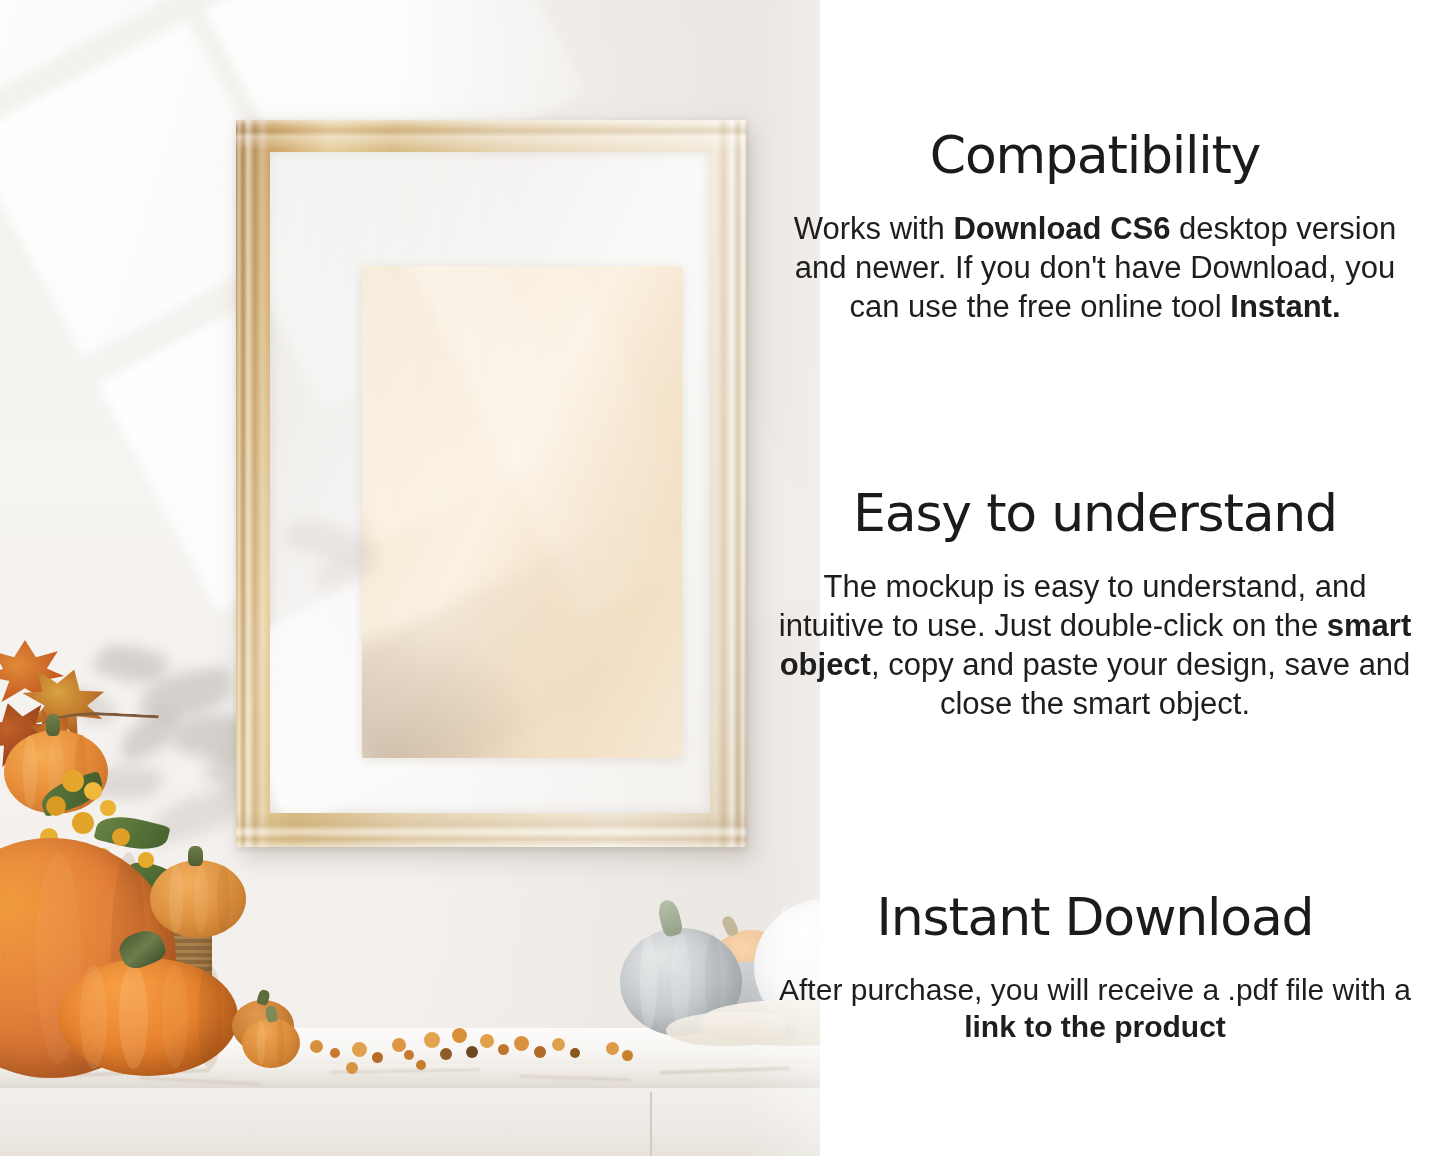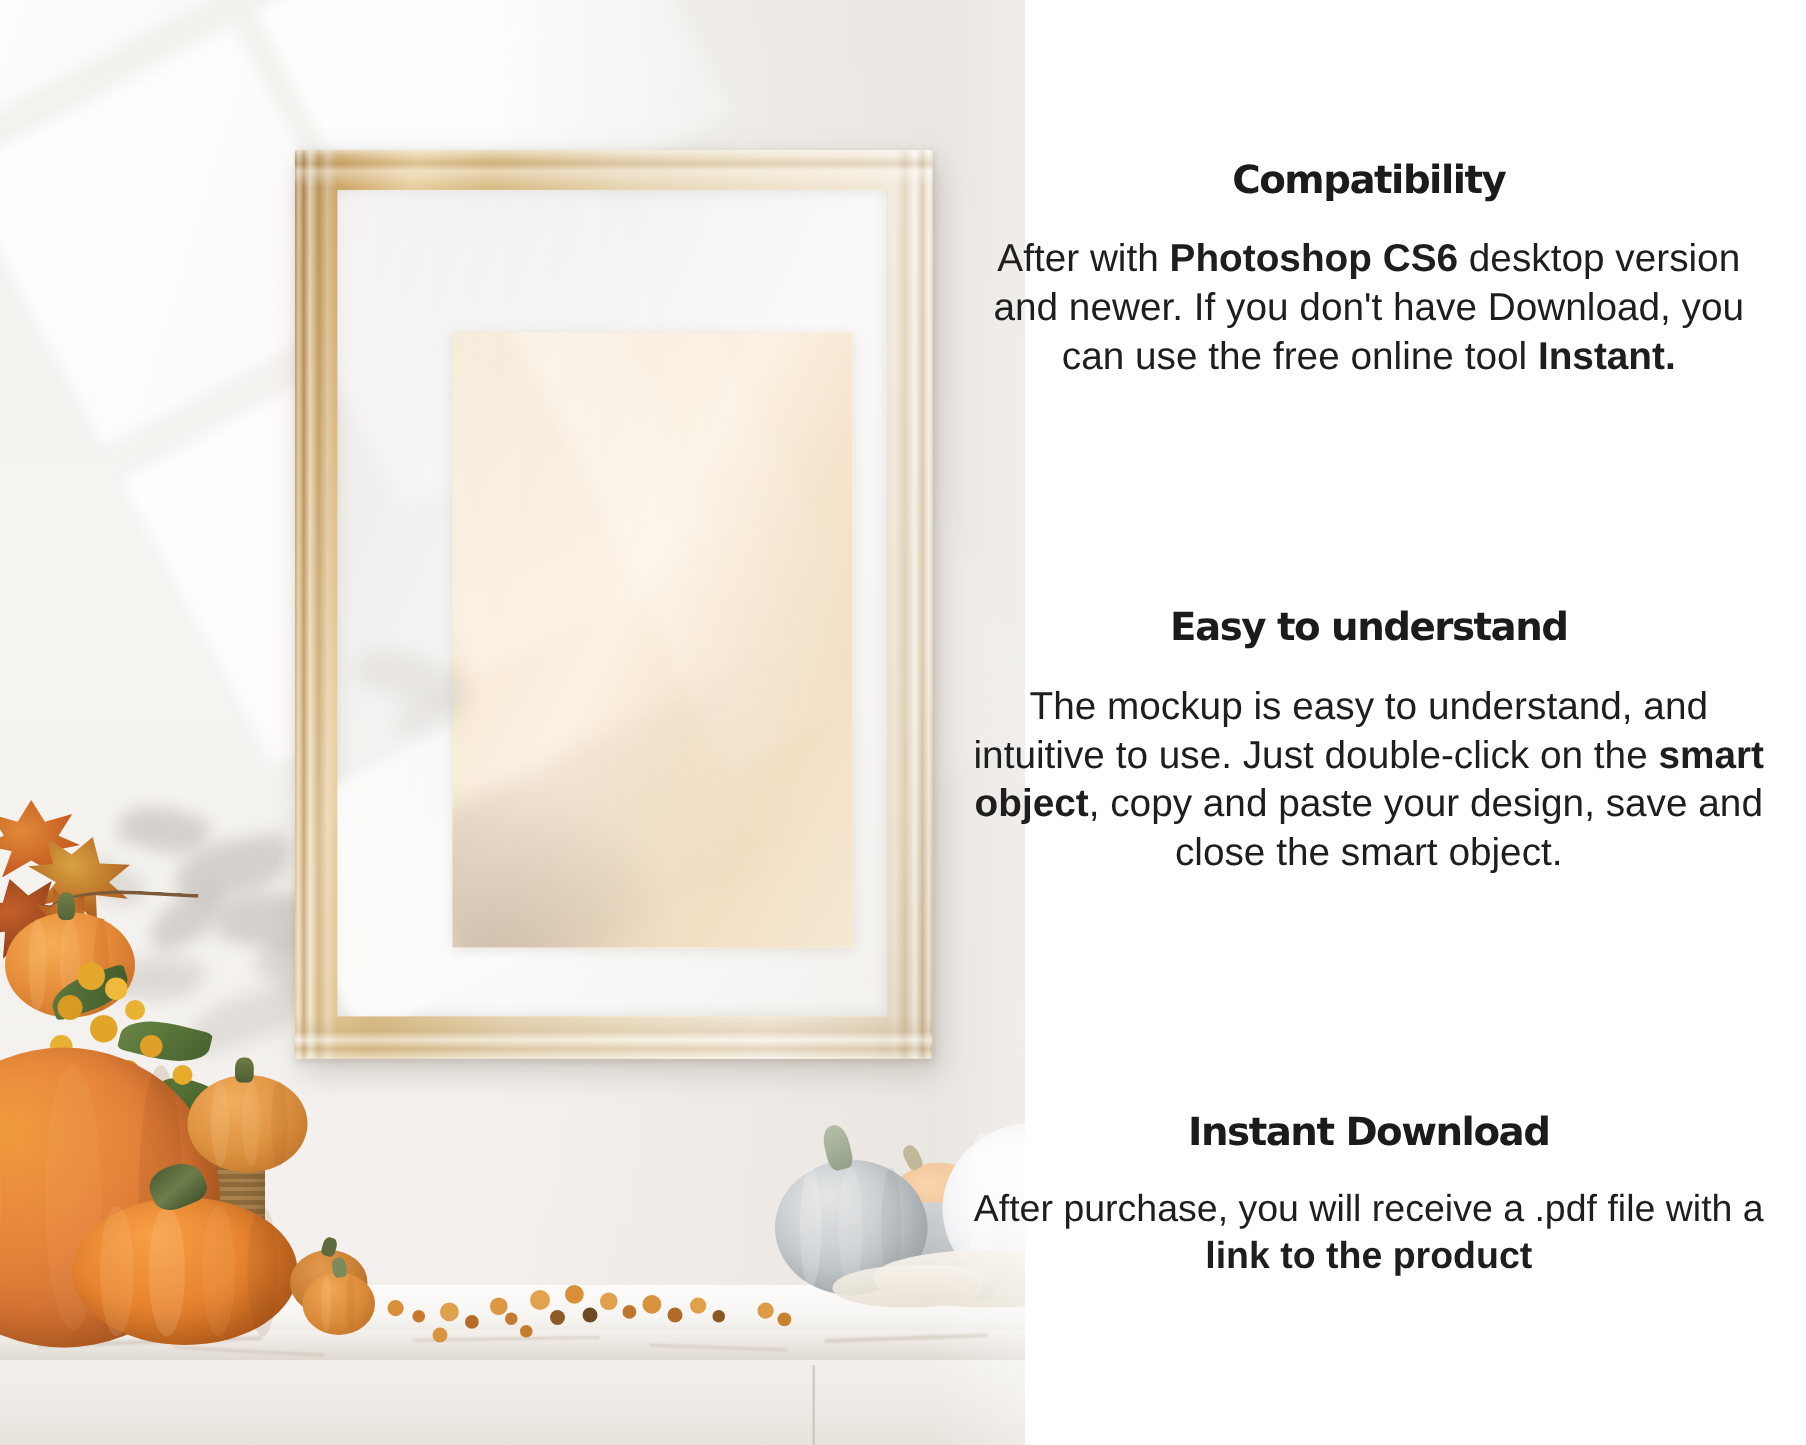--- a/index.html
+++ b/index.html
@@ -266,22 +266,22 @@
   #panel{
     position:absolute; left:745px; top:0; width:700px; height:1156px;
     background:linear-gradient(90deg,rgba(251,249,247,.0) 0%,rgba(255,255,255,.55) 18%,rgba(255,255,255,.88) 42%,#ffffff 70%);
     pointer-events:none;
   }
   .block{
     position:absolute; width:640px; left:30px; text-align:center;
     pointer-events:auto;
   }
   .block h2{
-    font-size:31px; line-height:1.05; letter-spacing:-1.2px;
-    font-weight:700; color:#1b1b1b;
+    font-size:52px; line-height:1.05; letter-spacing:-1.2px;
+    font-weight:400; color:#1b1b1b;
     font-family:"DejaVu Sans", sans-serif;
   }
   .block p{
     margin-top:26px;
     font-size:31px; line-height:1.26;
     color:#1e1e1e; font-weight:400;
     font-family:"Liberation Sans", sans-serif;
   }
   .block p b{ font-weight:700; }
   #b1{ top:128px; }
@@ -494,21 +494,21 @@
       <div class="berry" style="left:346px; top:1062px; width:12px; height:12px; background:#d99440;"></div>
       <div class="berry" style="left:416px; top:1060px; width:10px; height:10px; background:#c47c2d;"></div>
     </div>
   </div>
 
   <div id="panel"></div>
 
   <div class="block" id="b1" style="position:absolute; left:775px; top:128px; width:640px;">
     <h2>Compatibility</h2>
     <p>
-      <span>After with </span><b>Photoshop CS6</b><span> desktop version and newer. If you don't have Download, you can use the free online tool </span><b>Instant.</b>
+      <span>Works with </span><b>Download CS6</b><span> desktop version and newer. If you don't have Download, you can use the free online tool </span><b>Instant.</b>
     </p>
   </div>
 
   <div class="block" id="b3" style="position:absolute; left:775px; top:890px; width:640px;">
     <h2>Instant Download</h2>
     <p>
       <span>After purchase, you will receive a .pdf file with a </span><b>link to the product</b>
     </p>
   </div>
 

